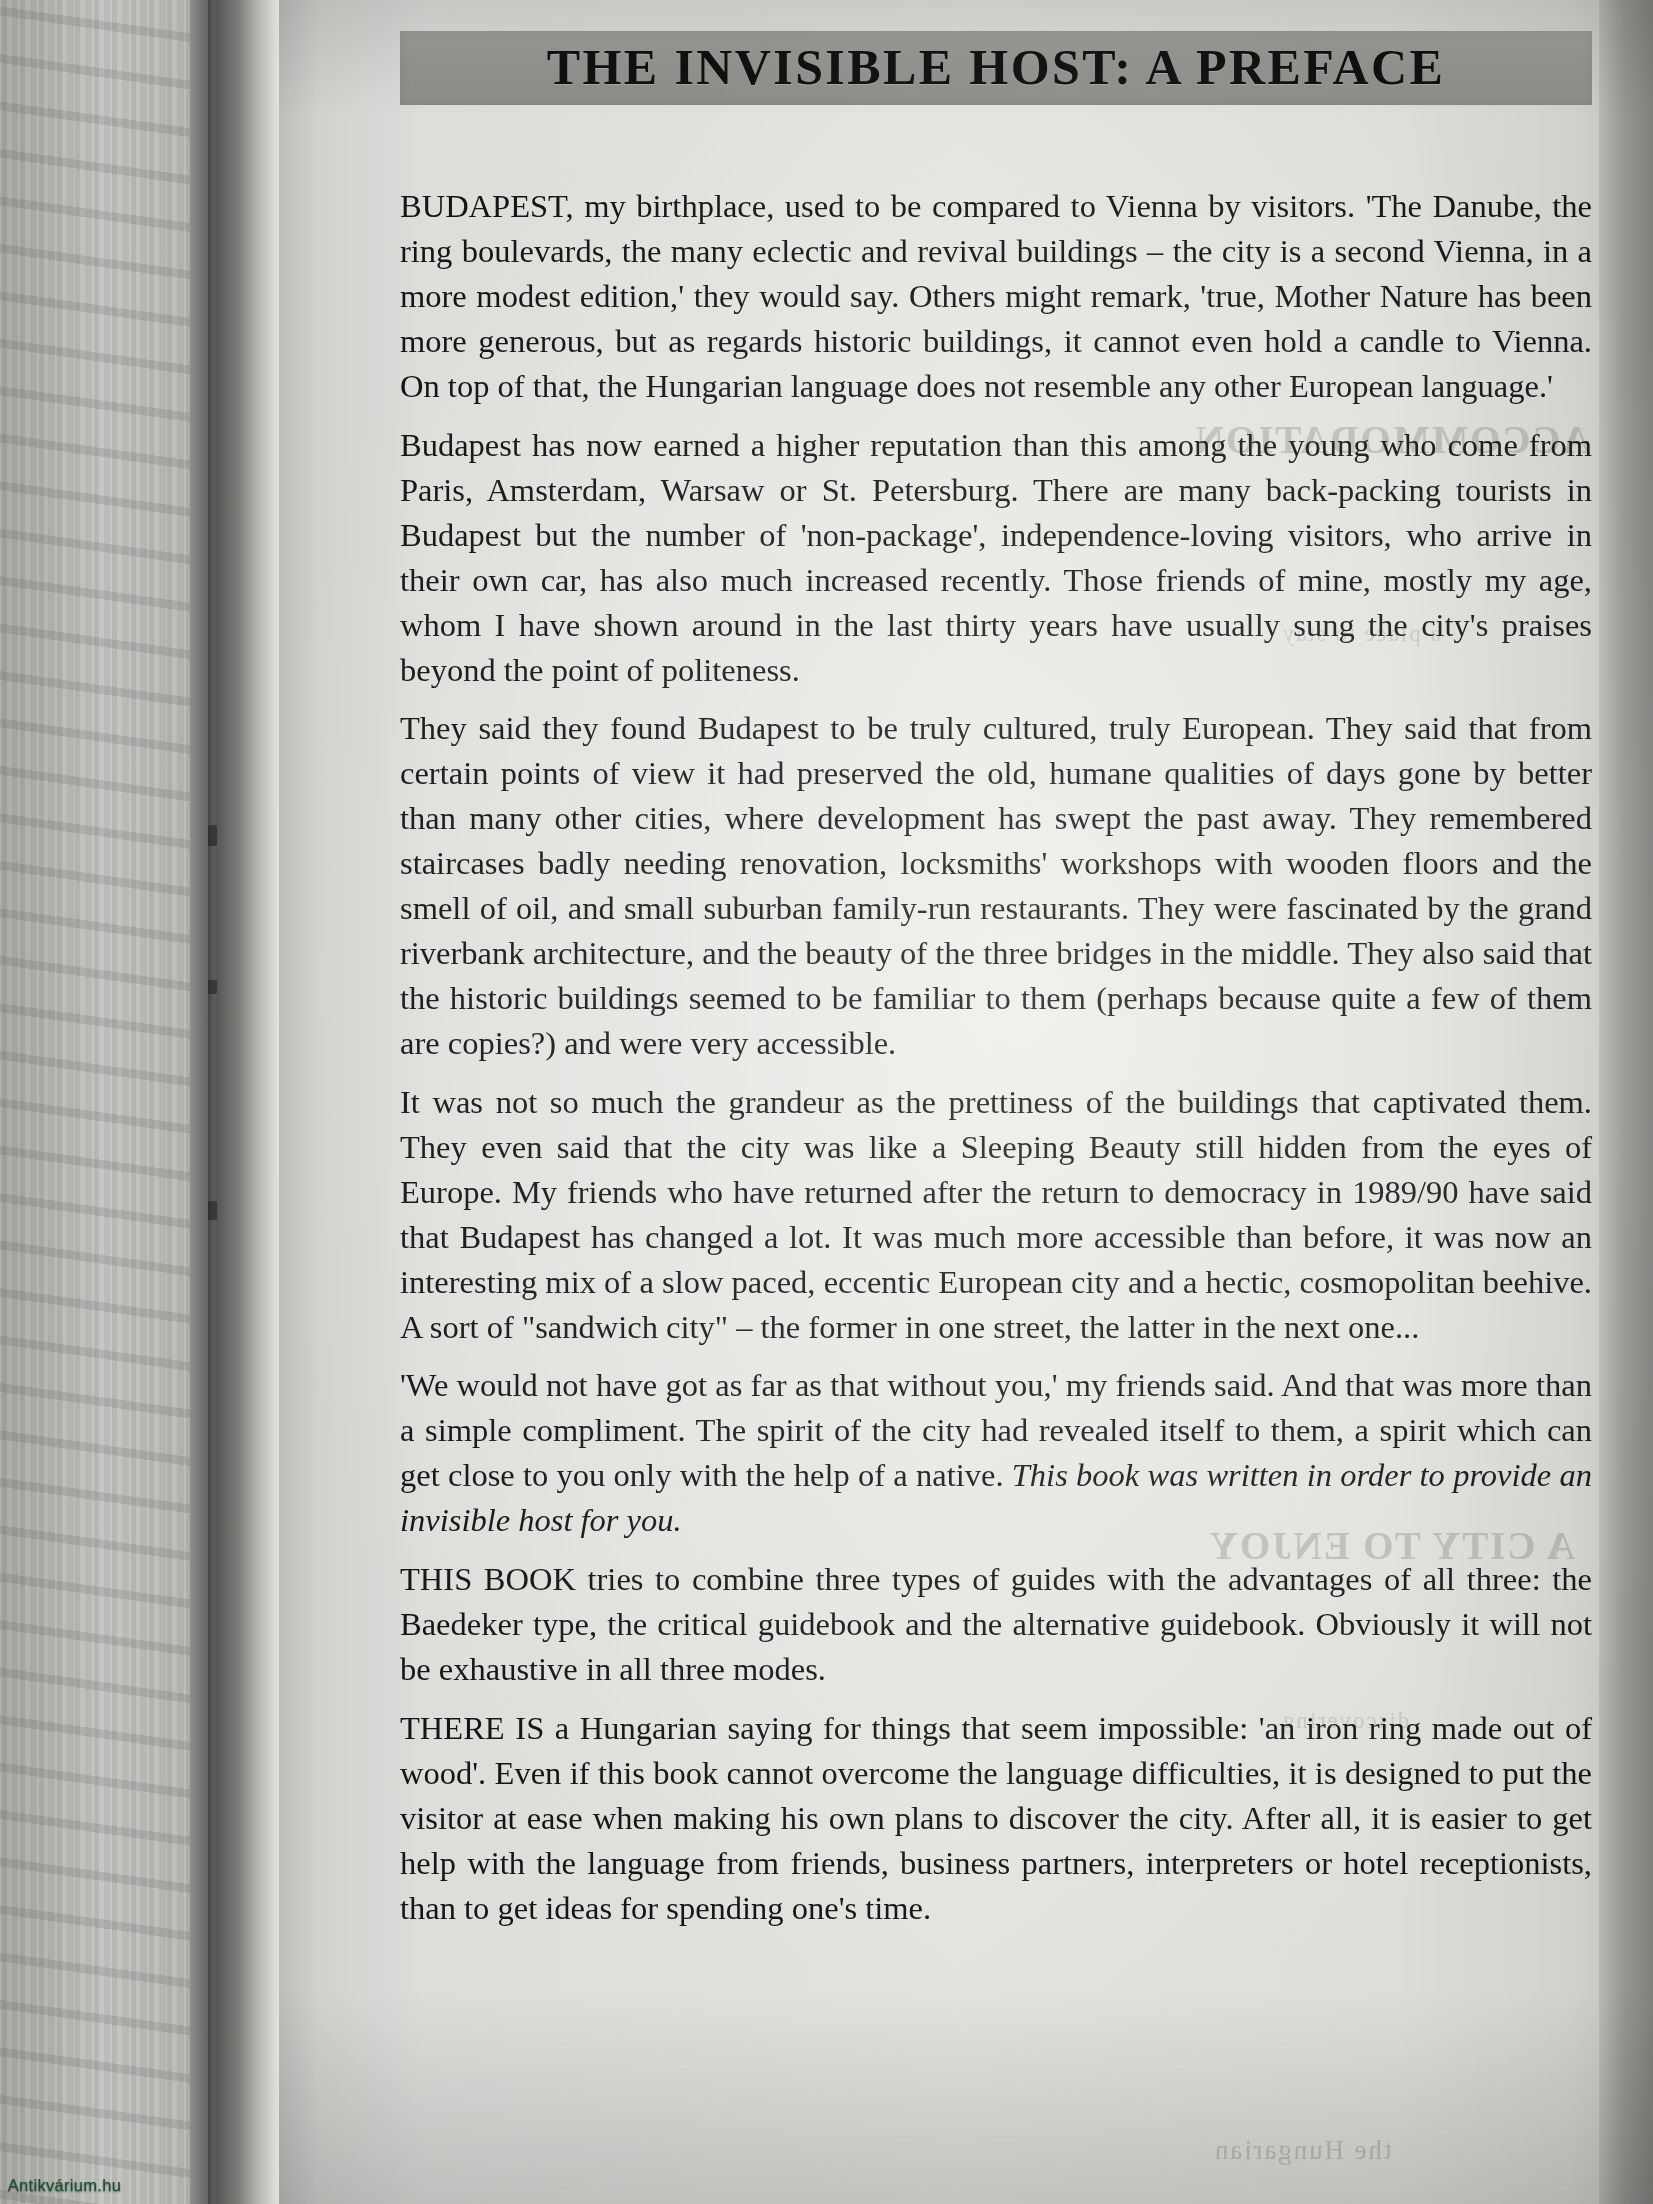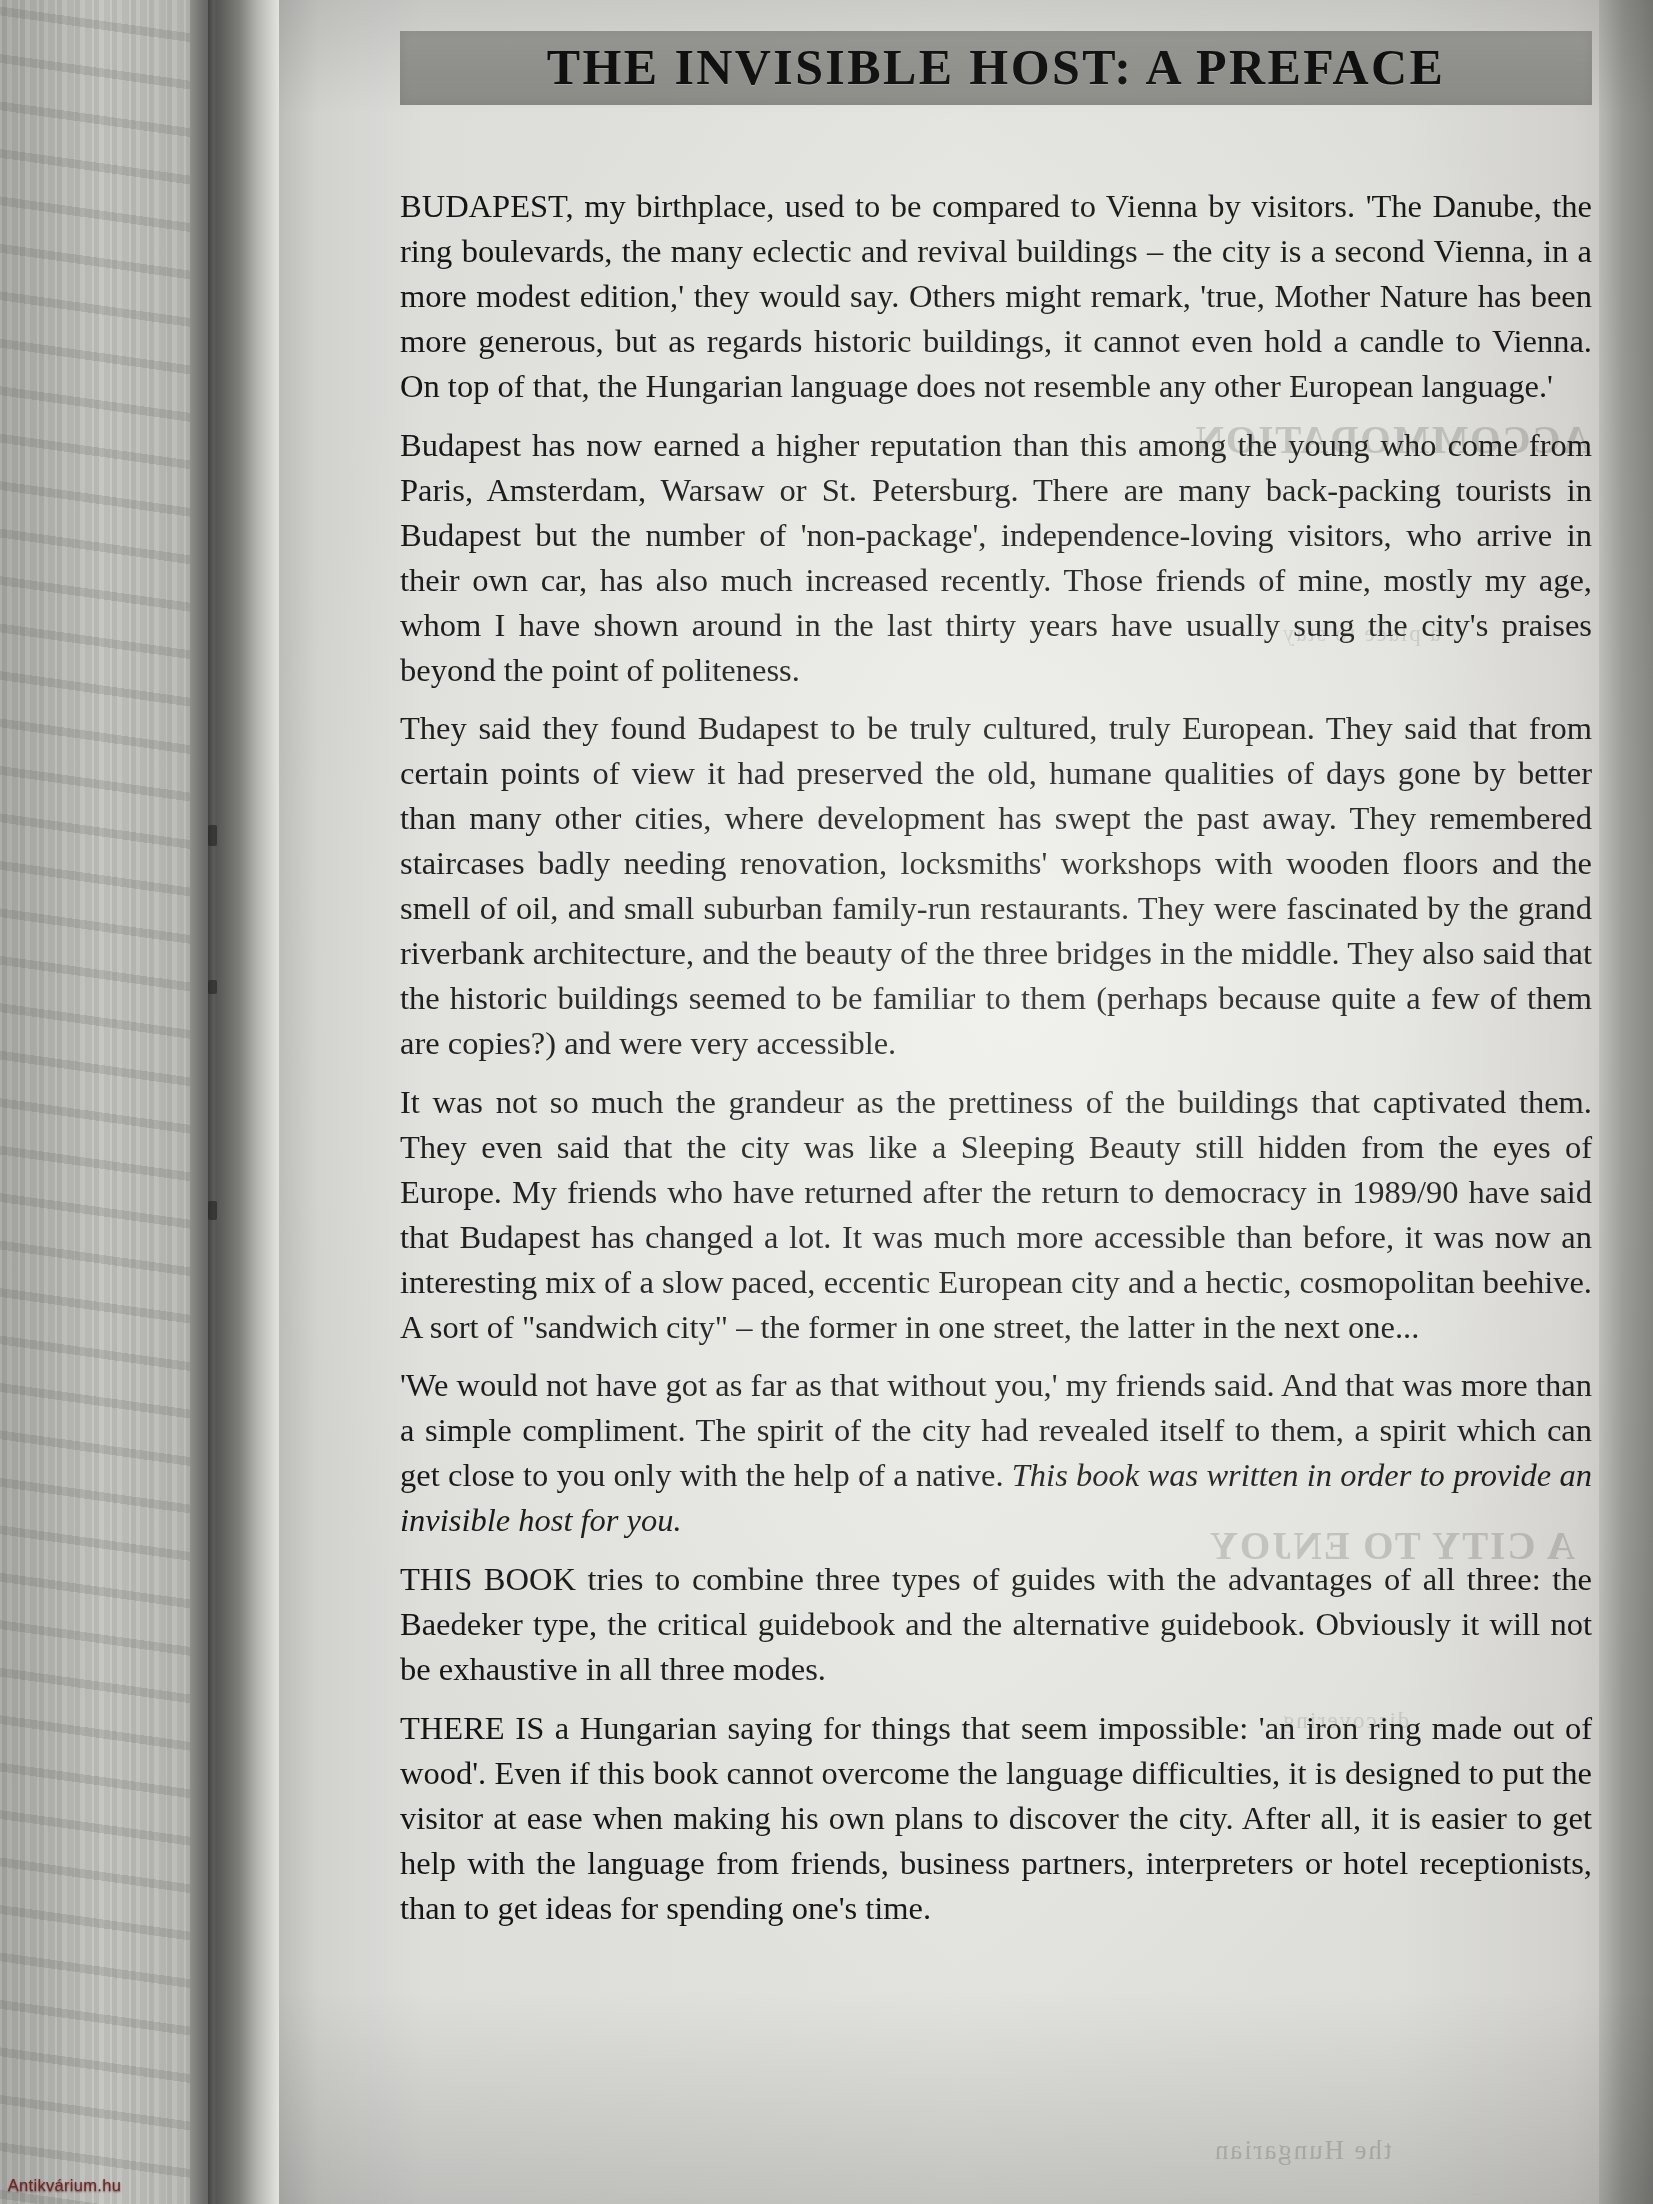--- a/index.html
+++ b/index.html
@@ -168,21 +168,21 @@
   .skewzone {
     display: block;
   }
 
   
   .watermark {
     position: absolute;
     left: 7.8px; bottom: 9.7px;
     font-family: "Liberation Sans", sans-serif;
     font-size: 16.5px;
-    color: #7f1d1d;
+    color: #14532d;
     text-shadow: 0 1px 1.9px rgba(0,0,0,0.6);
     letter-spacing: 0.3px;
   }
 </style>
 </head>
 <body>
 
 <div id="page">
 
   <div class="backdrop"></div>

